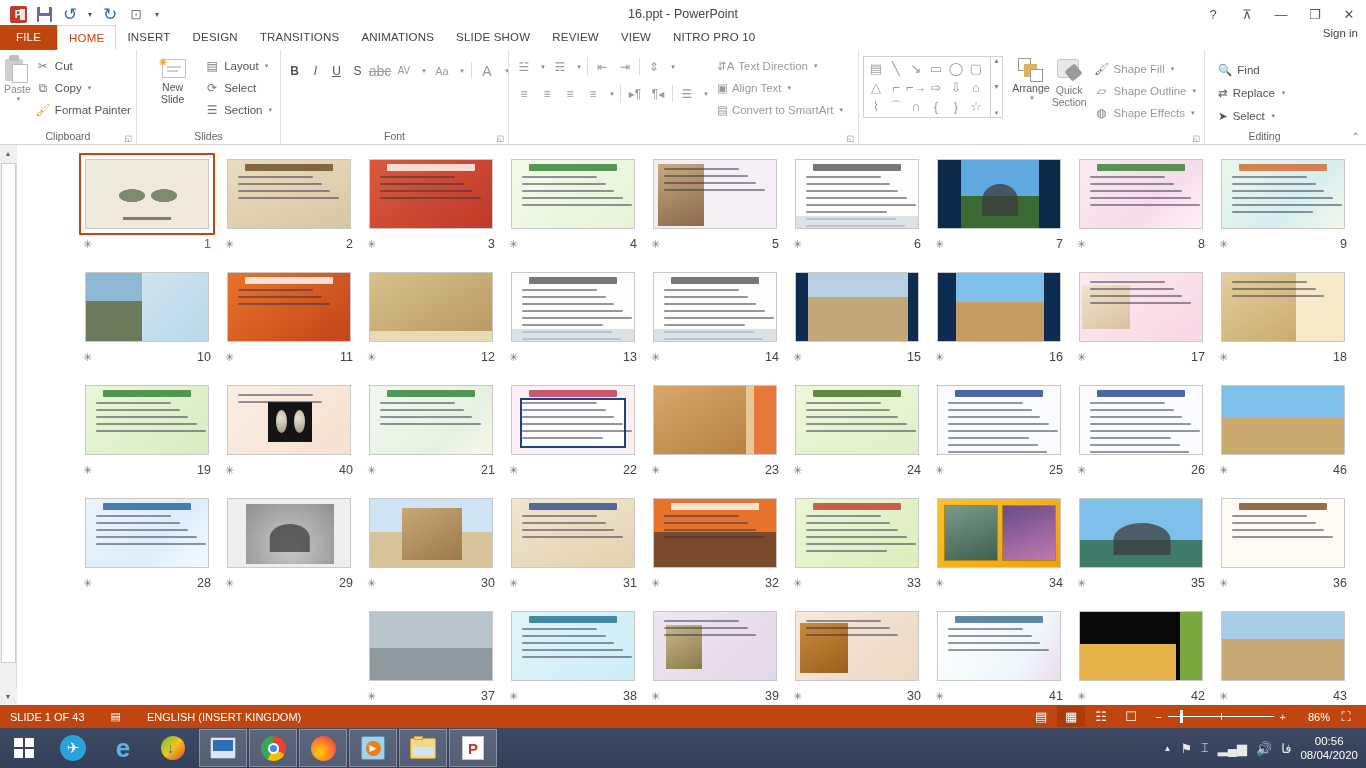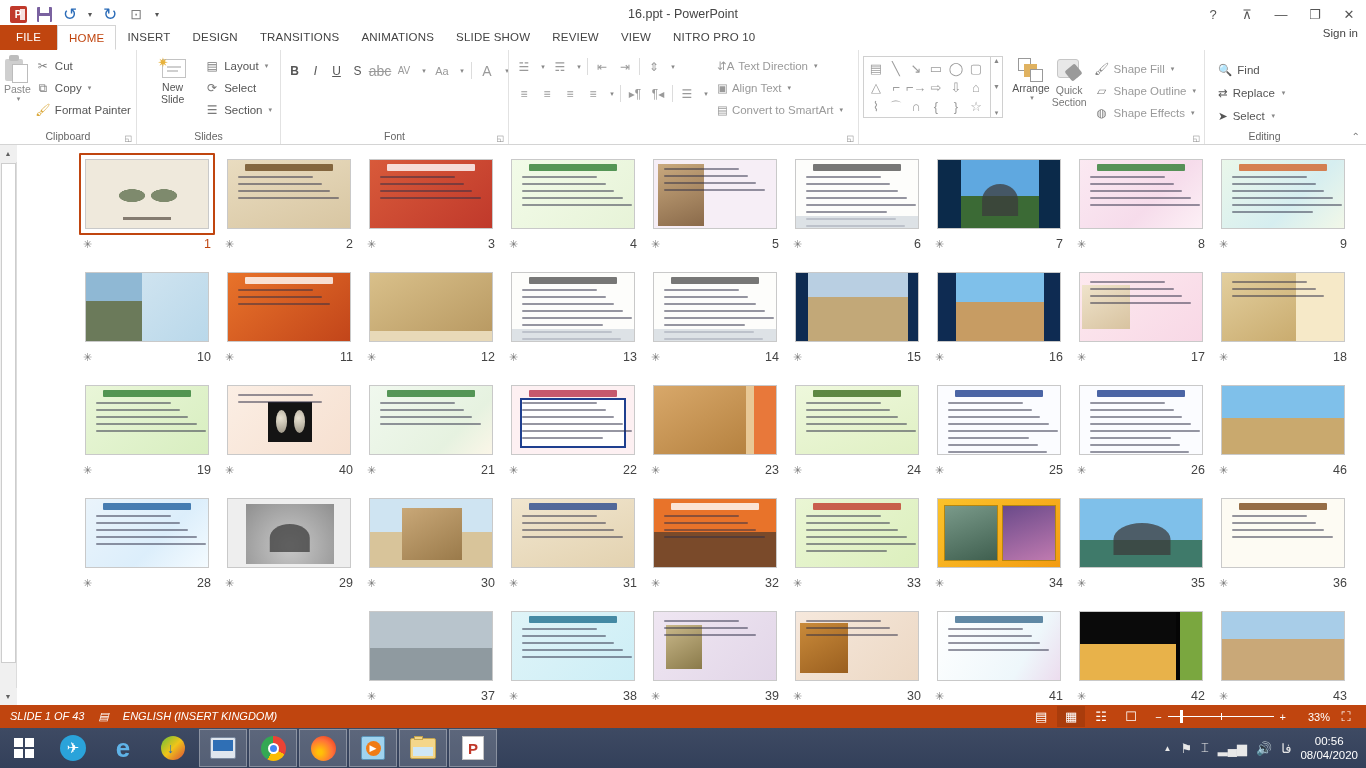--- a/index.html
+++ b/index.html
@@ -186,21 +186,21 @@
   .t-bg { position: absolute; inset: 0; }
   .tline { position: absolute; left: 8%; right: 8%; height: 2px; background: rgba(40,40,80,.55); border-radius: 1px;}
   .tbar { position: absolute; height: 7px; border-radius: 1px; }
 
   
   .statusbar {
     position: absolute; top: 705px; left: 0; width: 1366px; height: 23px;
     background: #c0450f; color: #fff;
     display: flex; align-items: center; font-size: 11px;
   }
-  .st-left { display: flex; align-items: flex-start; gap: 14px; padding-left: 10px; font-style: italic; }
+  .st-left { display: flex; align-items: flex-end; gap: 26px; padding-left: 10px; }
   .st-right { margin-left: auto; display: flex; align-items: center; gap: 2px; padding-right: 6px; }
   .viewbtn {
     width: 28px; height: 21px; display: flex; align-items: center; justify-content: center;
     color: #fff; font-size: 13px;
   }
   .viewbtn.on { background: #a93c0c; }
   .zoomwrap { display: flex; align-items: center; gap: 6px; margin: 0 8px; }
   .zslider { position: relative; width: 106px; height: 14px; display: flex; align-items: center; }
   .zslider .track { position: absolute; left: 0; right: 0; height: 1px; background: #fff; }
   .zslider .mid { position: absolute; left: 50%; width: 1px; height: 7px; background: #fff; }
@@ -1225,21 +1225,21 @@
       <div class="viewbtn">☐</div>
       <div class="zoomwrap">
         <span>−</span>
         <div class="zslider">
           <div class="track"></div>
             <div class="mid"></div>
             <div class="knob"></div>
         </div>
         <span>+</span>
       </div>
-      <span class="zpct">33%</span>
+      <span class="zpct">86%</span>
       <div class="viewbtn">⛶</div>
     </div>
   </div>
 
   <div class="taskbar">
     <div class="tb-start">
       <div class="winlogo">
           <span></span>
           <span></span>
           <span></span>

